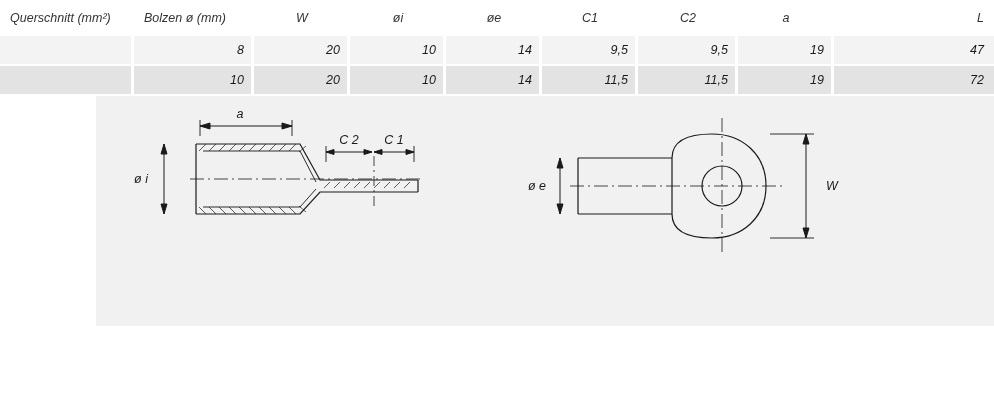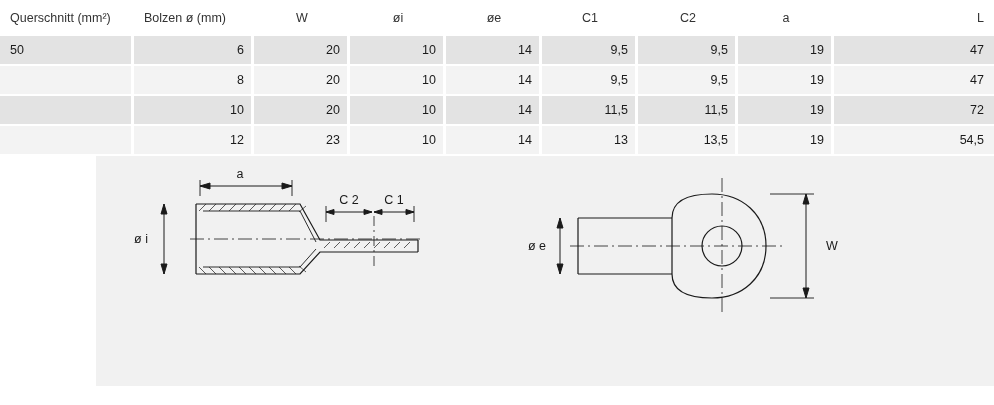--- a/index.html
+++ b/index.html
@@ -11,20 +11,21 @@
     width: 994px;
     height: 405px;
     font-family: "Liberation Sans", sans-serif;
     color: #1a1a1a;
     overflow: hidden;
   }
   .page {
     position: relative;
     width: 994px;
     height: 306px;
+    font-style: italic;
   }
 
   
   table.spec {
     border-collapse: collapse;
     width: 994px;
     table-layout: fixed;
     font-size: 12.5px;
   }
   table.spec col.c0 { width: 134px; }
@@ -120,31 +121,20 @@
         <th class="h-center">W</th>
         <th class="h-center">øi</th>
         <th class="h-center">øe</th>
         <th class="h-center">C1</th>
         <th class="h-center">C2</th>
         <th class="h-center">a</th>
         <th class="h-right">L</th>
       </tr>
     </thead>
     <tbody>
-      <tr class="shade">
-        <td class="cell-left">50</td>
-        <td class="cell-right">6</td>
-        <td class="cell-right">20</td>
-        <td class="cell-right">10</td>
-        <td class="cell-right">14</td>
-        <td class="cell-right">9,5</td>
-        <td class="cell-right">9,5</td>
-        <td class="cell-right">19</td>
-        <td class="cell-right">47</td>
-      </tr>
       <tr class="plain">
         <td class="cell-left"></td>
         <td class="cell-right">8</td>
         <td class="cell-right">20</td>
         <td class="cell-right">10</td>
         <td class="cell-right">14</td>
         <td class="cell-right">9,5</td>
         <td class="cell-right">9,5</td>
         <td class="cell-right">19</td>
         <td class="cell-right">47</td>
@@ -152,31 +142,20 @@
       <tr class="shade">
         <td class="cell-left"></td>
         <td class="cell-right">10</td>
         <td class="cell-right">20</td>
         <td class="cell-right">10</td>
         <td class="cell-right">14</td>
         <td class="cell-right">11,5</td>
         <td class="cell-right">11,5</td>
         <td class="cell-right">19</td>
         <td class="cell-right">72</td>
-      </tr>
-      <tr class="plain">
-        <td class="cell-left"></td>
-        <td class="cell-right">12</td>
-        <td class="cell-right">23</td>
-        <td class="cell-right">10</td>
-        <td class="cell-right">14</td>
-        <td class="cell-right">13</td>
-        <td class="cell-right">13,5</td>
-        <td class="cell-right">19</td>
-        <td class="cell-right">54,5</td>
       </tr>
     </tbody>
   </table>
 
   <div class="drawings">
 
     <div class="panel left"></div>
     <div class="panel right"></div>
 
     <svg class="draw" width="994" height="230" viewBox="0 0 994 230">

